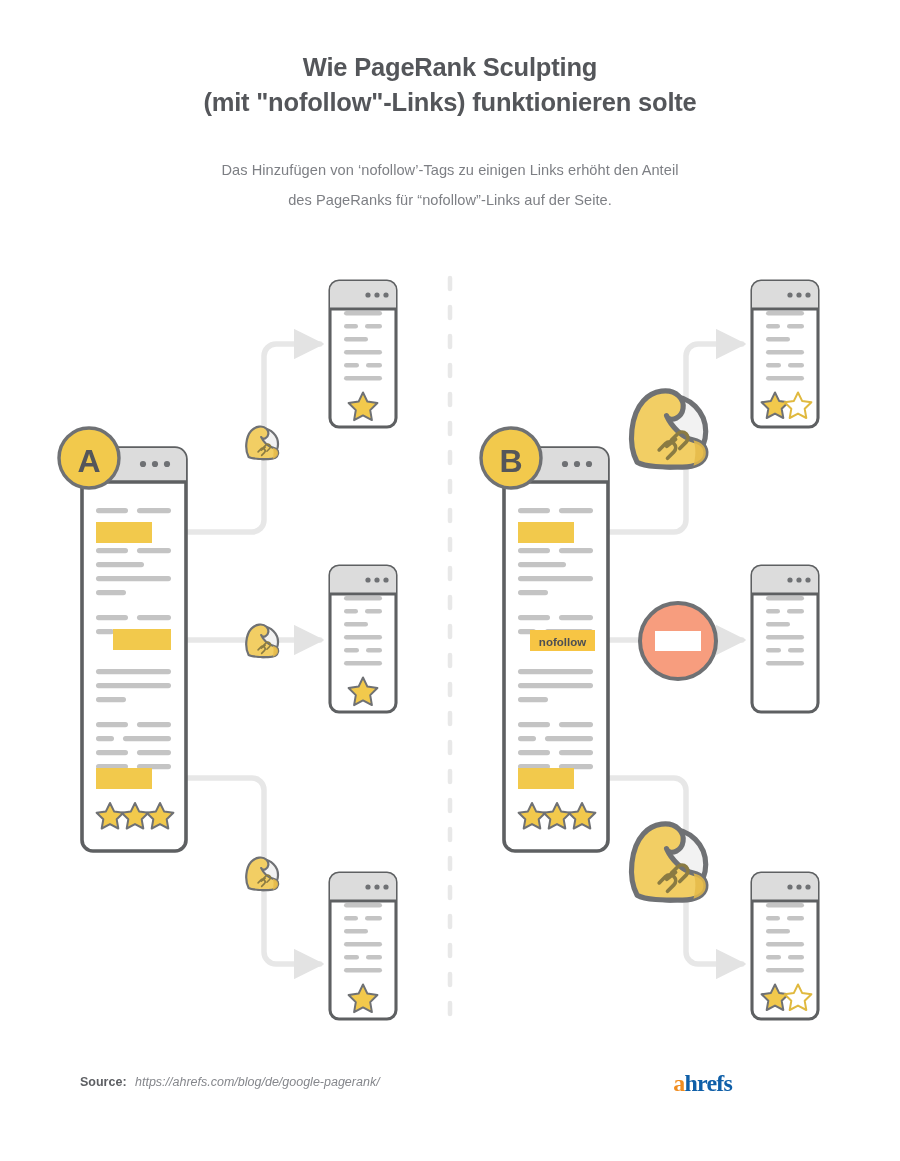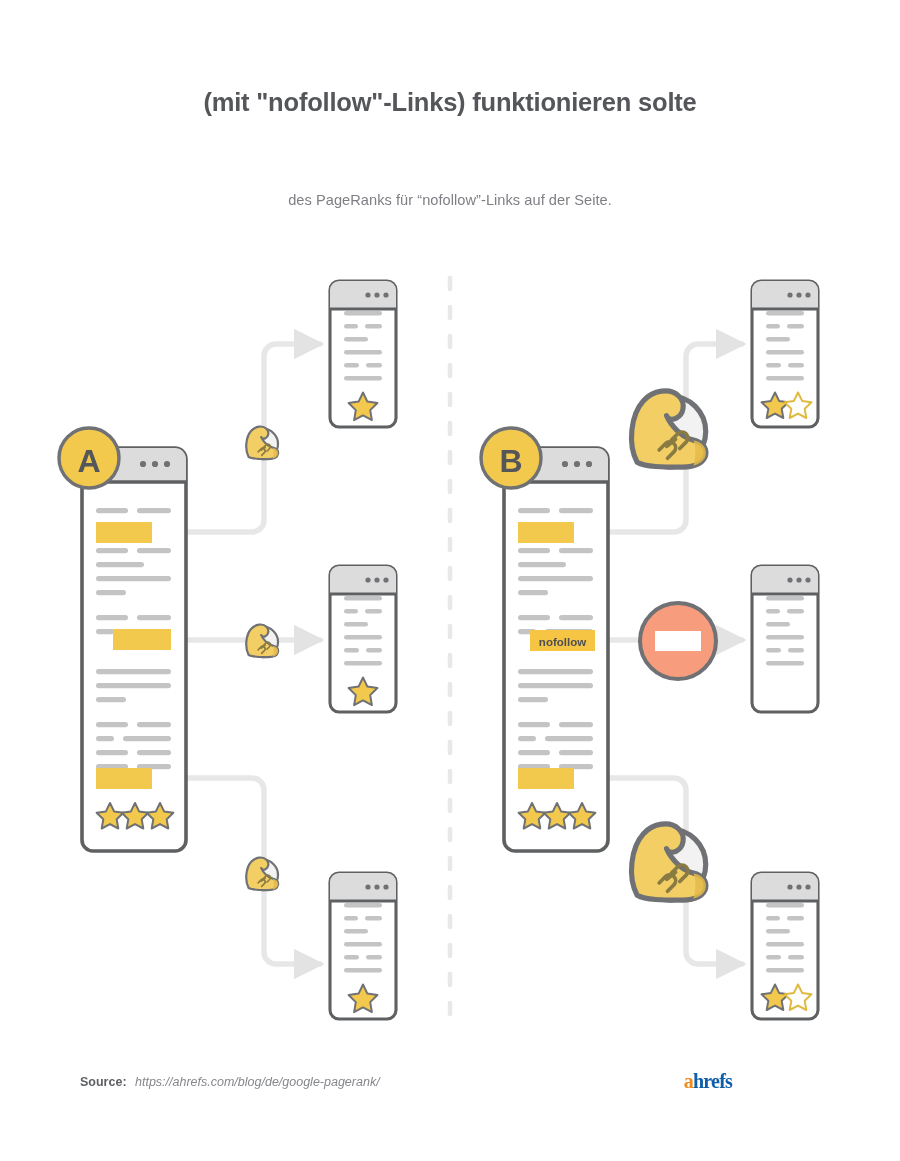--- a/index.html
+++ b/index.html
@@ -73,40 +73,40 @@
     left: 135px;
     top: 0;
     font-size: 12.5px;
     color: #85878c;
     font-style: italic;
   }
   .logo {
     position: absolute;
     right: 80px;
     top: -5px;
-    font-size: 20px;
+    font-size: 24px;
     font-weight: bold;
     letter-spacing: -0.8px;
     font-family: "Liberation Serif", serif;
   }
   .logo .a { color: #f08c1f; }
   .logo .hrefs { color: #0f5fa8; }
 </style>
 </head>
 <body>
 
 <div id="page">
 
   <div class="header">
     <h1 class="title">
-      <br>
+      <span>Wie PageRank Sculpting</span><br>
       <span>(mit "nofollow"-Links) funktionieren solte</span>
     </h1>
     <p class="subtitle">
-      <br>
+      <span>Das Hinzufügen von ‘nofollow’-Tags zu einigen Links erhöht den Anteil</span><br>
       <span>des PageRanks für “nofollow”-Links auf der Seite.</span>
     </p>
   </div>
 
   <svg class="canvas" width="900" height="1161" viewBox="0 0 900 1161">
     <defs>
 
       <marker id="arw" viewBox="0 0 10 10" refX="8.6" refY="5" markerWidth="5.6" markerHeight="5.6" orient="auto-start-reverse">
         <path d="M0,0 L10,5 L0,10 z" fill="#e3e3e3"></path>
       </marker>

